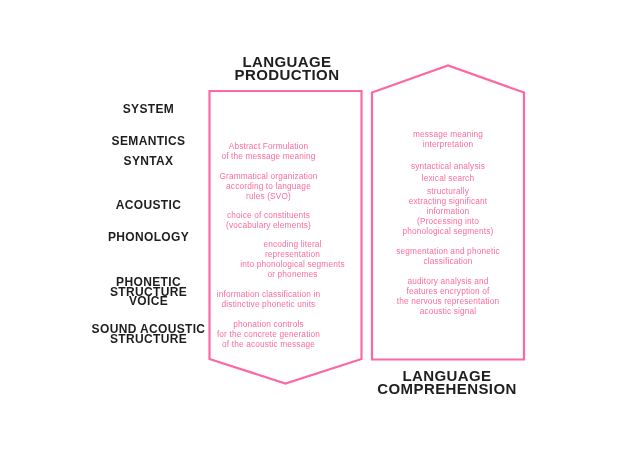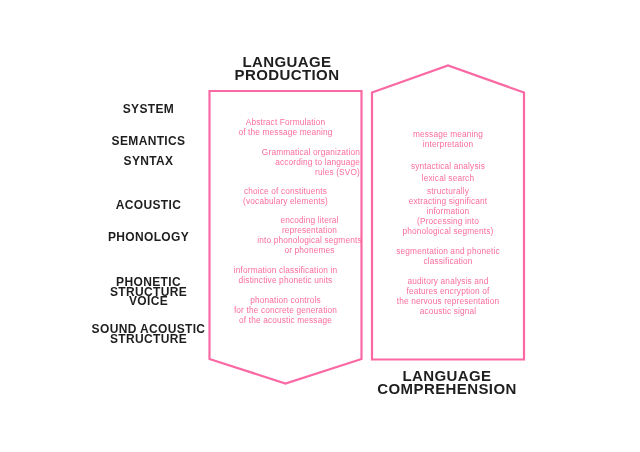--- a/index.html
+++ b/index.html
@@ -69,24 +69,24 @@
   .lbl-7 { top: 324px; }
   .step {
     position: absolute;
     text-align: center;
     font-size: 8.3px;
     line-height: 10px;
     letter-spacing: 0.15px;
     color: var(--pink-text, #fb6d9b);
     white-space: pre-line;
   }
-  .prod-step { left: 211px; width: 149px; }
+  .prod-step { left: 194px; width: 149px; margin-top: 24px; }
   .comp-step { left: 376px; width: 144px; }
   .p-0 { top: 117px; }
-  .p-1 { top: 147px; text-align: right; }
+  .p-1 { top: 147px; }
   .p-2 { top: 186px; }
   .p-3 { top: 215px; padding-left: 24px; }
   .p-4 { top: 265px; }
   .p-5 { top: 295px; }
   .c-0 { top: 117px; margin-top: 12px; }
   .c-1 { top: 161px; }
   .c-2 { top: 173px; }
   .c-3 { top: 186px; }
   .c-4 { top: 246px; }
   .c-5 { top: 276px; }

